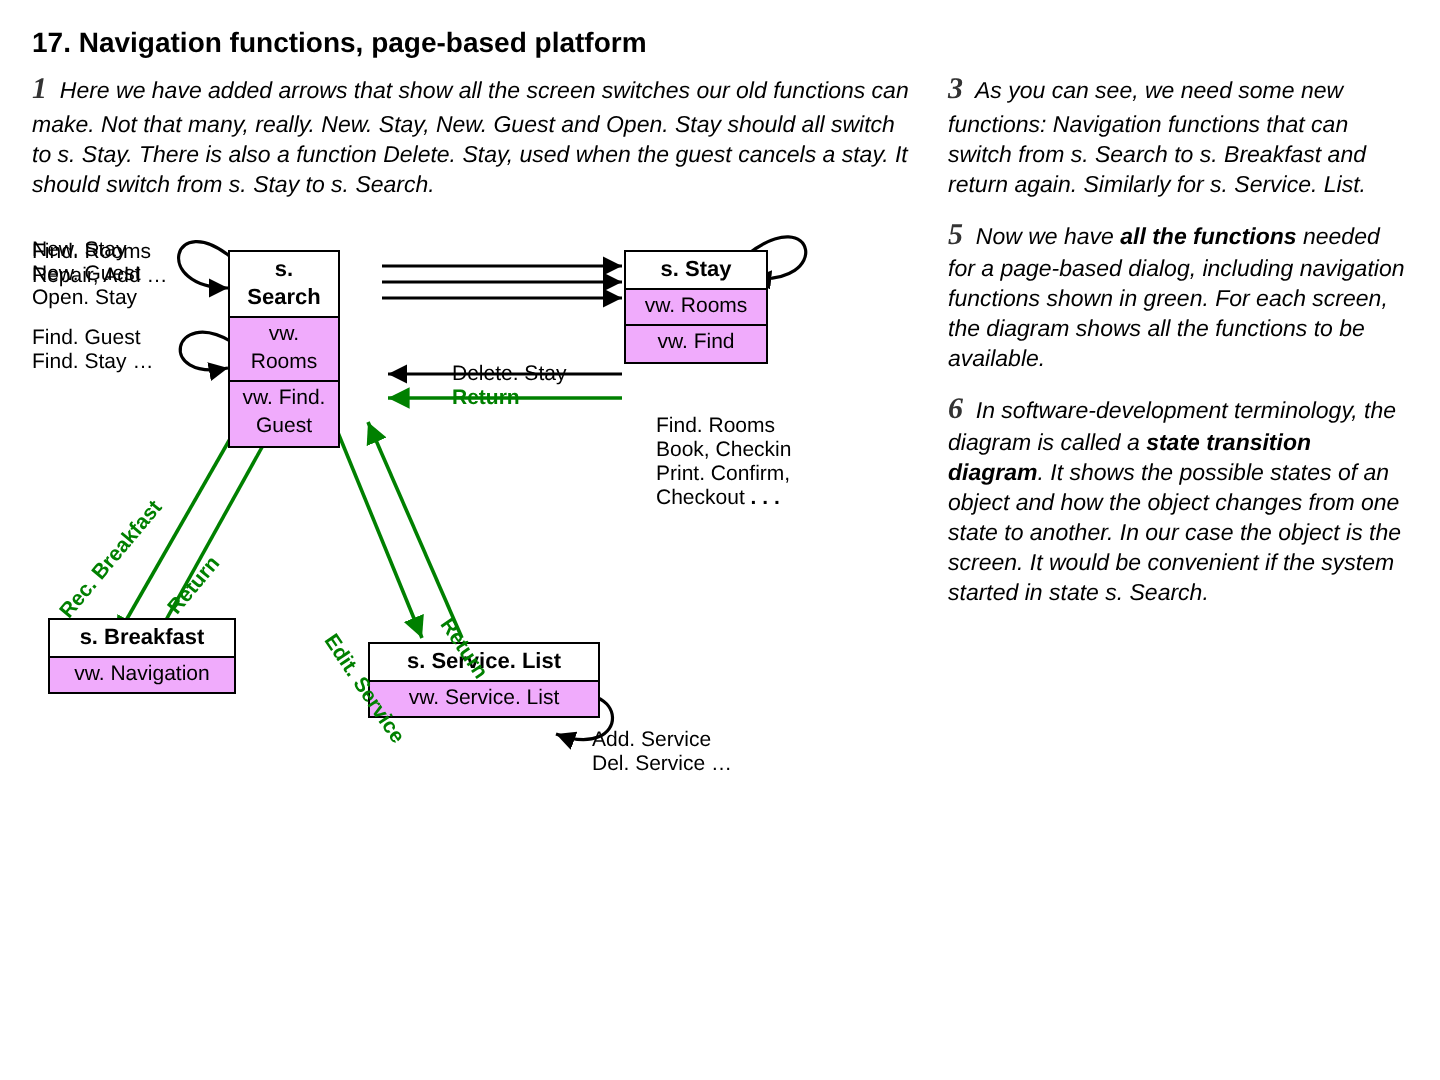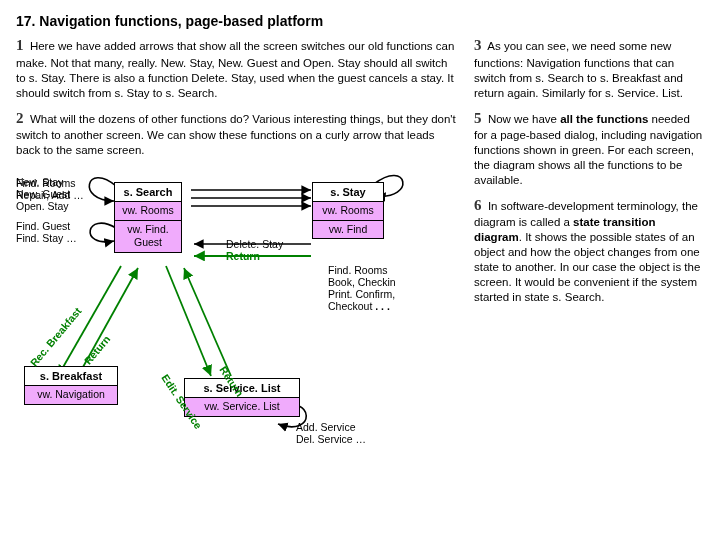--- a/index.html
+++ b/index.html
@@ -24,20 +24,21 @@
   }
   .col-left {
     flex: 0 0 440px;
     position: relative;
   }
   .col-right {
     flex: 1;
   }
   .para {
     margin-bottom: 8px;
+    font-style: italic;
   }
   .num {
     font-family: Georgia, 'Times New Roman', serif;
     font-size: 15px;
     font-weight: bold;
     color: #333;
   }
   .b { font-weight: bold; }
   .diagram {
     position: relative;
@@ -90,24 +91,20 @@
 <body>
 
 <div class="title">17. Navigation functions, page-based platform</div>
 
 <div class="columns">
 
   <div class="col-left">
     <div class="para">
       <span class="num">1</span>&nbsp;
       <span>Here we have added arrows that show all the screen switches our old functions can make. Not that many, really. New. Stay, New. Guest and Open. Stay should all switch to s. Stay. There is also a function Delete. Stay, used when the guest cancels a stay. It should switch from s. Stay to s. Search.</span>
-    </div>
-    <div class="para">
-      <span class="num">2</span>&nbsp;
-      <span>What will the dozens of other functions do? Various interesting things, but they don't switch to another screen. We can show these functions on a curly arrow that leads back to the same screen.</span>
     </div>
 
     <div class="diagram">
 
       <svg class="arrows" viewBox="0 0 440 320">
         <defs>
           <marker id="ah" markerWidth="8" markerHeight="8" refX="6" refY="3" orient="auto">
             <path d="M0,0 L6,3 L0,6 Z" fill="#000"></path>
           </marker>
           <marker id="ahg" markerWidth="8" markerHeight="8" refX="6" refY="3" orient="auto">
@@ -131,21 +128,21 @@
 
         <line x1="62" y1="210" x2="122" y2="102" stroke="#008000" stroke-width="1.8" marker-end="url(#ahg)"></line>
 
         <line x1="150" y1="100" x2="195" y2="210" stroke="#008000" stroke-width="1.8" marker-end="url(#ahg)"></line>
 
         <line x1="215" y1="210" x2="168" y2="102" stroke="#008000" stroke-width="1.8" marker-end="url(#ahg)"></line>
 
         <path d="M260,240 C300,228 300,272 262,258" fill="none" stroke="#000" stroke-width="1.6" marker-end="url(#ah)"></path>
       </svg>
 
-      <div class="state" style="left:98px; top:16px; width:68px">
+      <div class="state" style="left:98px; top:16px; width:56px">
         <div class="state-title">s. Search</div>
         <div class="state-box">vw. Rooms</div>
         <div class="state-box">vw. Find. Guest</div>
       </div>
 
       <div class="state" style="left:296px; top:16px; width:72px">
         <div class="state-title">s. Stay</div>
         <div class="state-box">vw. Rooms</div>
         <div class="state-box">vw. Find</div>
       </div>

